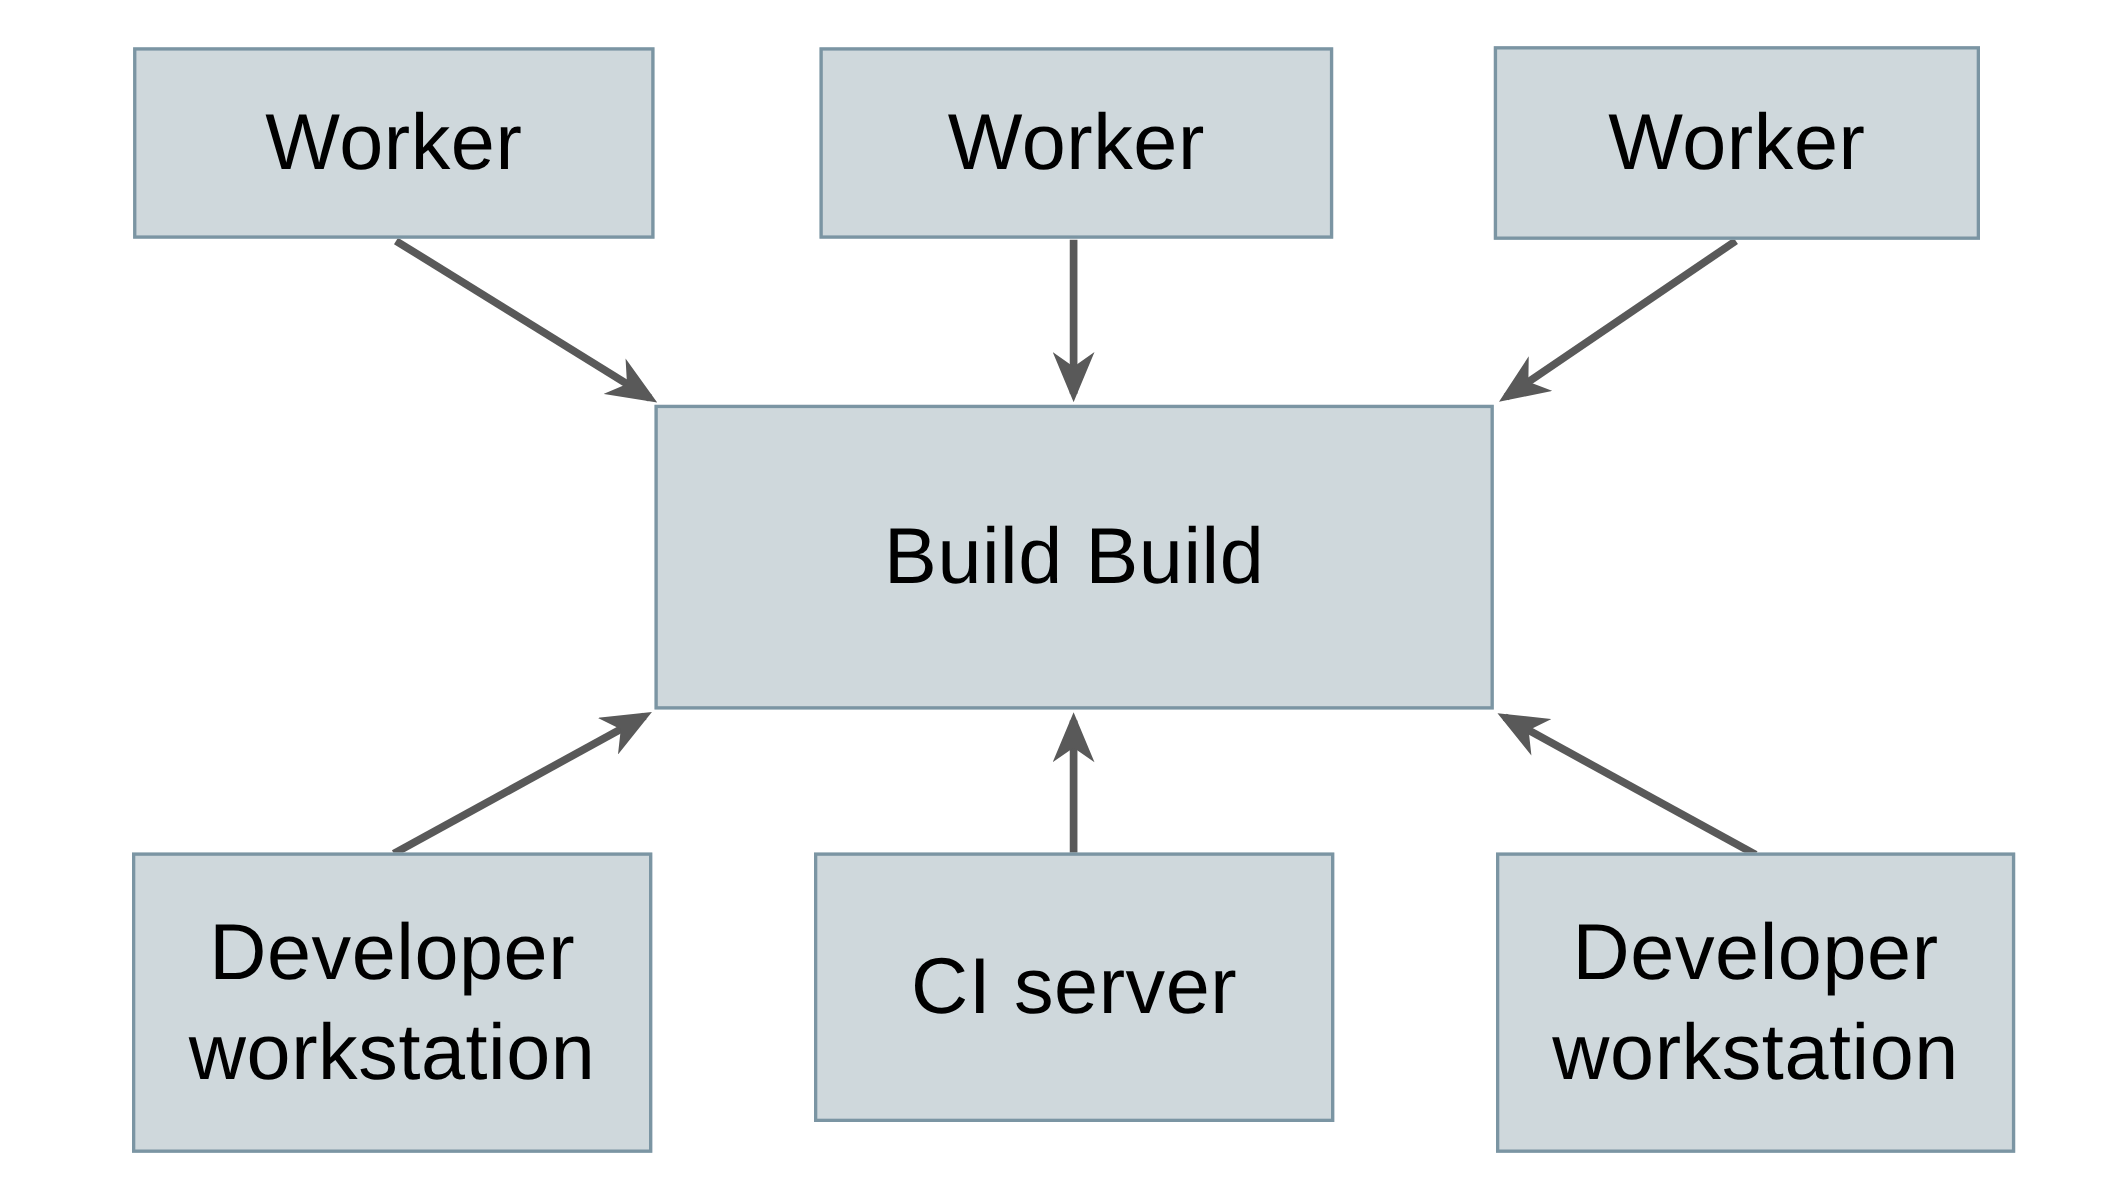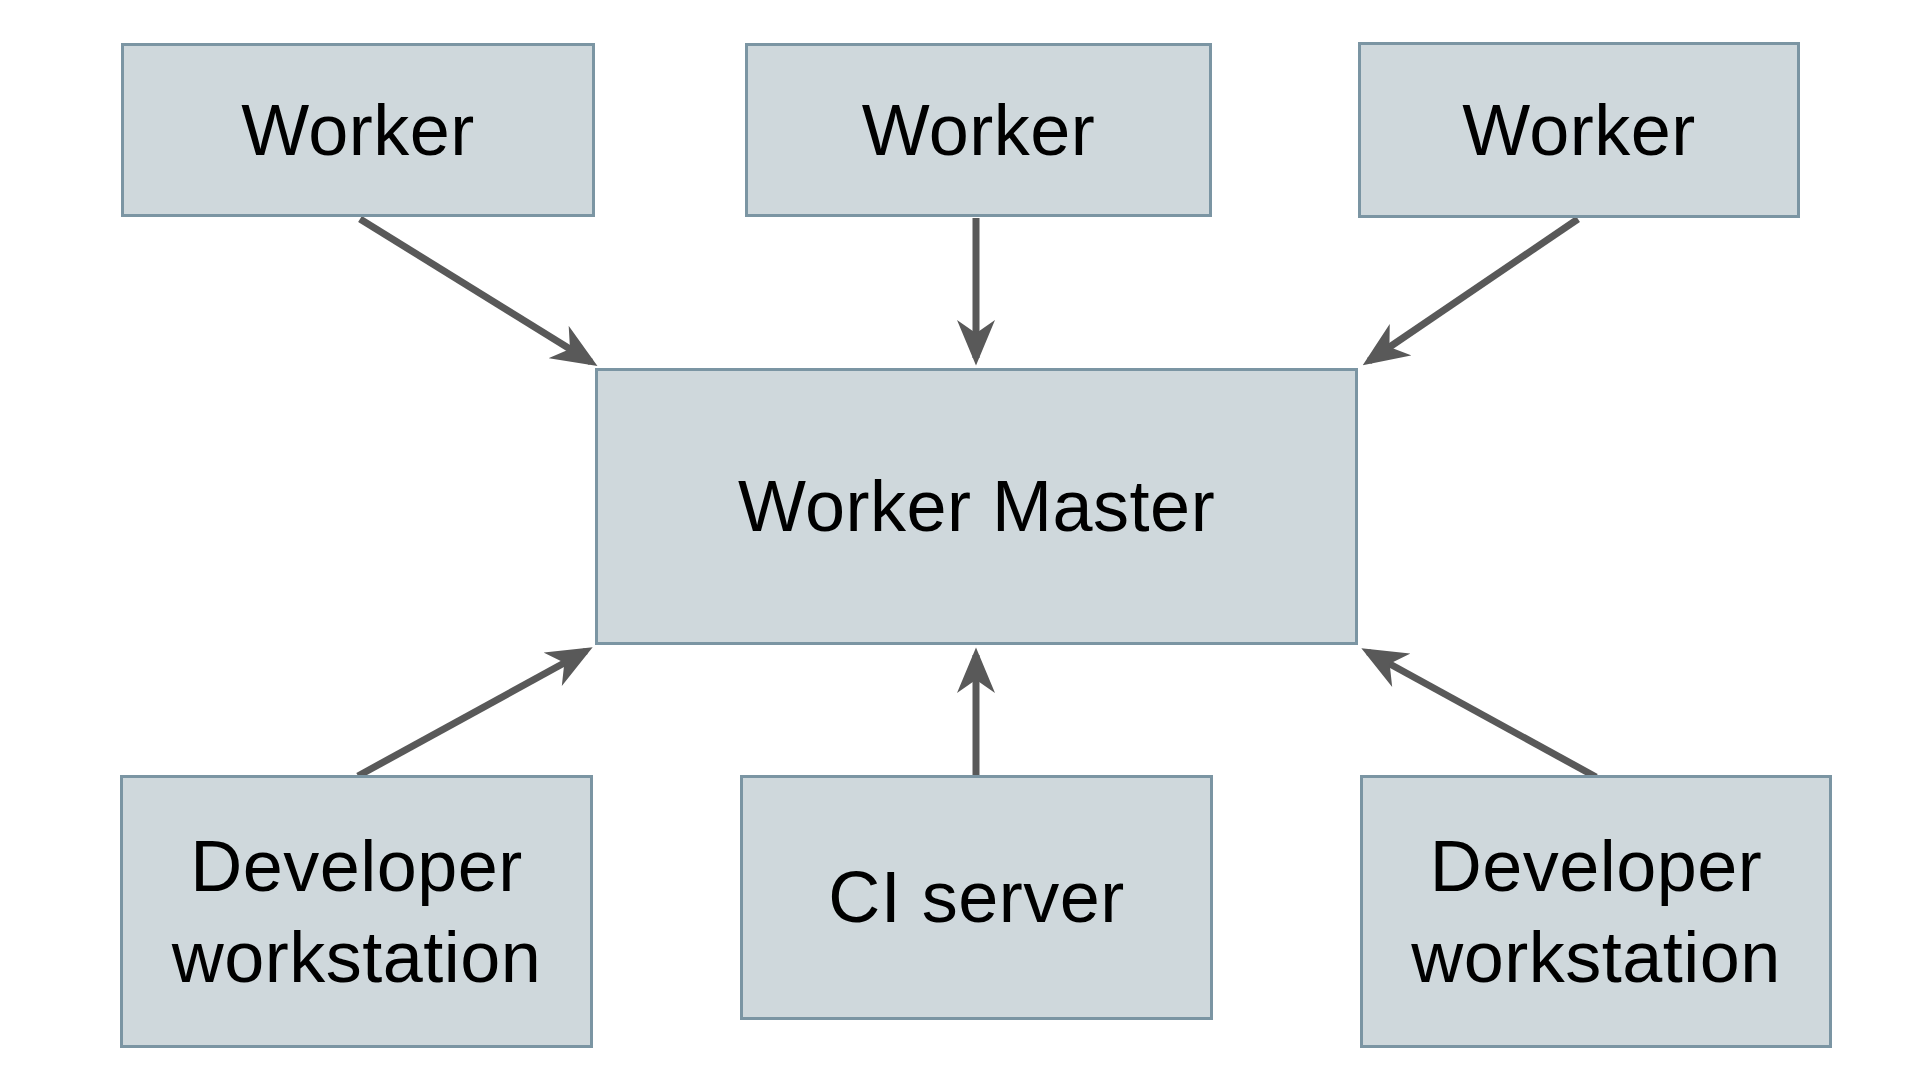--- a/index.html
+++ b/index.html
@@ -77,21 +77,21 @@
 
   <div class="node" id="node-worker-2">
     <span class="node-label">Worker</span>
   </div>
 
   <div class="node" id="node-worker-3">
     <span class="node-label">Worker</span>
   </div>
 
   <div class="node" id="node-build-master">
-    <span class="node-label">Worker Master</span>
+    <span class="node-label">Build Build</span>
   </div>
 
   <div class="node" id="node-dev-left">
     <span class="node-label">Developer workstation</span>
   </div>
 
   <div class="node" id="node-ci-server">
     <span class="node-label">CI server</span>
   </div>
 

